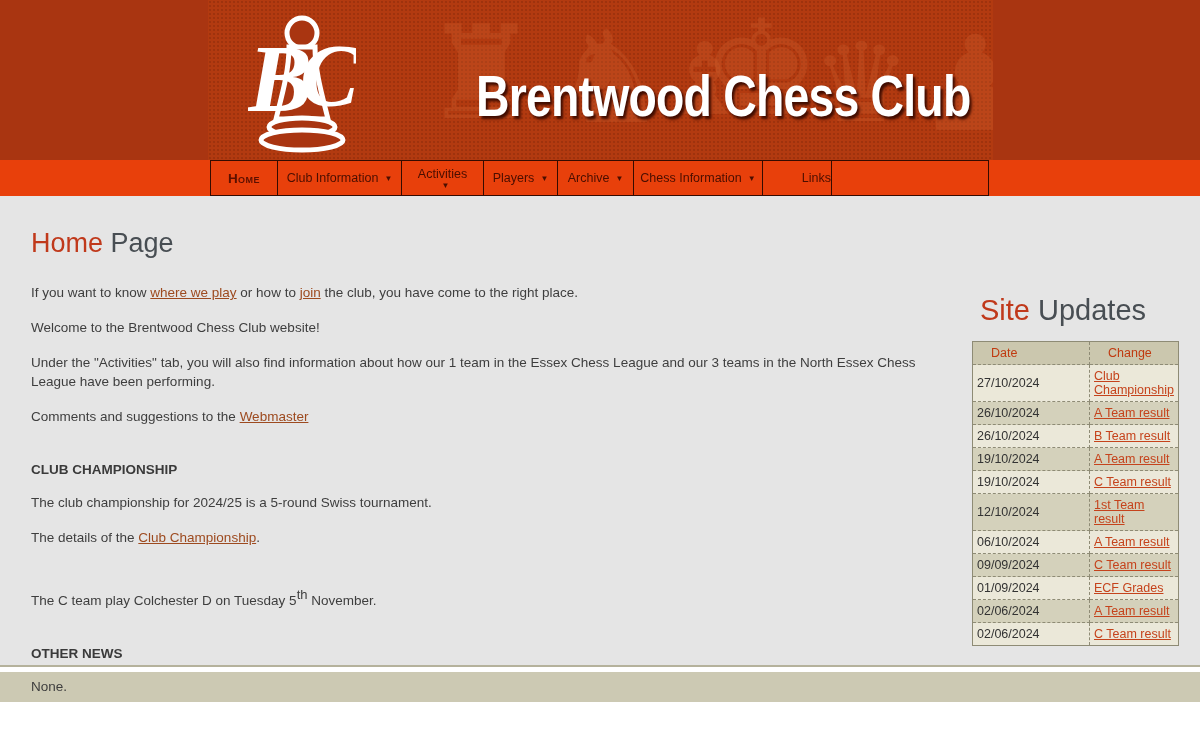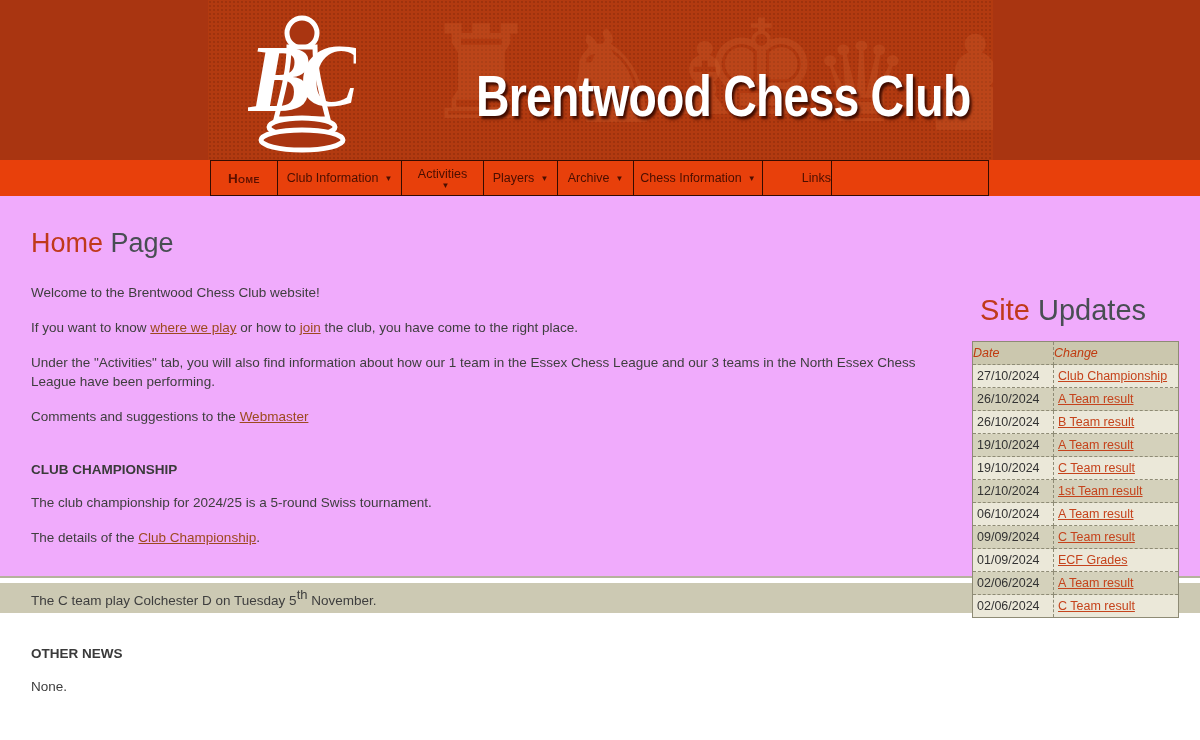--- a/index.html
+++ b/index.html
@@ -30,36 +30,36 @@
   .menu li.w-players{width:74px;}
   .menu li.w-archive{width:76px;}
   .menu li.w-chessinfo{width:129px;}
   .menu li.w-links{width:69px;justify-content:flex-end;padding-left:20px;}
   .menu li.filler{flex:1;border-right:none;cursor:default;}
   .menu li.active{font-weight:bold;font-variant:small-caps;color:#5c1000;font-size:13.5px;
     letter-spacing:.5px;}
   .caret{font-size:8px;margin-left:6px;color:#4a0e00;}
 
   
-  .content{position:relative;height:380px;background:#f0abfc;}
+  .content{position:relative;height:469px;background:#e5e5e5;}
   .main-col{position:absolute;left:31px;top:0;width:905px;}
   .page-heading{margin:32px 0 24px 0;font-size:27px;font-weight:400;color:#484e53;}
   .accent{color:#c0391b;}
   .main-col p{margin:0 0 16px 0;font-size:13.5px;line-height:19px;color:#3e3e3e;}
   .main-col a{color:#9d4a1f;text-decoration:underline;cursor:pointer;}
   .sec-heading{margin:36px 0 16px 0;font-size:13.5px;font-weight:bold;color:#3a3a3a;}
   .gap-top{margin-top:38px !important;}
   sup{font-size:13px;}
 
   
   .sidebar{position:absolute;left:972px;top:98px;width:207px;}
   .sidebar-heading{margin:0 0 14px 8px;font-size:29px;font-weight:400;color:#484e53;}
   .updates-table{border-collapse:collapse;width:207px;font-size:12.5px;border:1px solid #8e8b75;}
   .updates-table th{background:#cbc7ae;color:#c03a10;font-weight:normal;text-align:left;
-    padding:4px 0;border:1px dashed #8e8b75;font-style:italic;}
+    padding:4px 18px;border:1px dashed #8e8b75;}
   .updates-table td{padding:4px 4px;border:1px dashed #8e8b75;}
   .updates-table td.date{color:#333;}
   .updates-table tr:nth-child(odd) td{background:#ebe8d9;}
   .updates-table tr:nth-child(even) td{background:#d4d1bb;}
   .updates-table td a{color:#c5431c;text-decoration:underline;cursor:pointer;}
 
   
   .footer-rule{height:2px;background:#b5b29c;}
   .footer-gap{height:5px;background:#fff;}
   .page-footer{height:30px;background:#ccc9b3;}
@@ -126,23 +126,23 @@
         <span>Links</span>
       </li>
       <li class="filler"></li>
     </ul>
   </nav>
 
   <div class="content">
     <div class="main-col">
       <h2 class="page-heading"><span class="accent">Home</span><span> Page</span></h2>
 
+      <p><span>If you want to know </span><a>where we play</a><span> or how to </span><a>join</a><span> the club, you have come to the right place.</span></p>
+
       <p>Welcome to the Brentwood Chess Club website!</p>
-
-      <p><span>If you want to know </span><a>where we play</a><span> or how to </span><a>join</a><span> the club, you have come to the right place.</span></p>
 
       <p>Under the "Activities" tab, you will also find information about how our 1 team in the Essex Chess League and our 3 teams in the North Essex Chess League have been performing.</p>
 
       <p><span>Comments and suggestions to the </span><a>Webmaster</a></p>
 
       <h3 class="sec-heading">CLUB CHAMPIONSHIP</h3>
       <p>The club championship for 2024/25 is a 5-round Swiss tournament.</p>
       <p><span>The details of the </span><a>Club Championship</a><span>.</span></p>
 
       <p class="gap-top"><span>The C team play Colchester D on Tuesday 5</span><sup>th</sup><span> November.</span></p>

